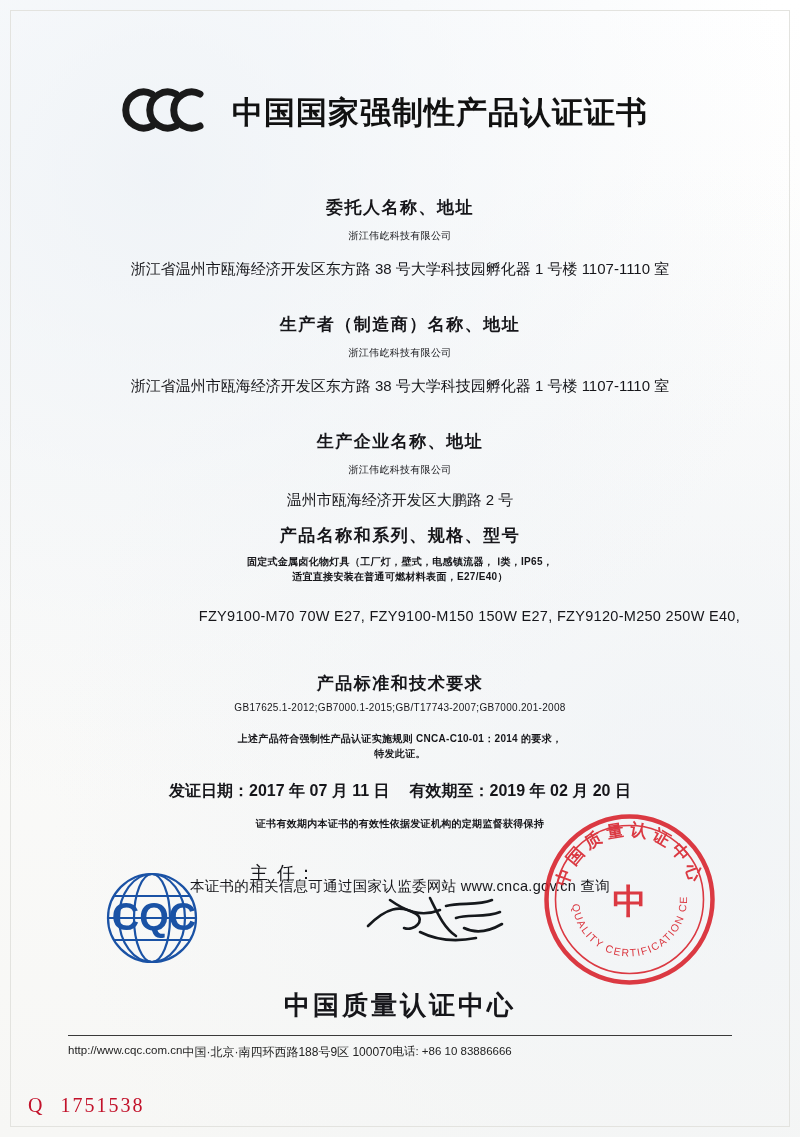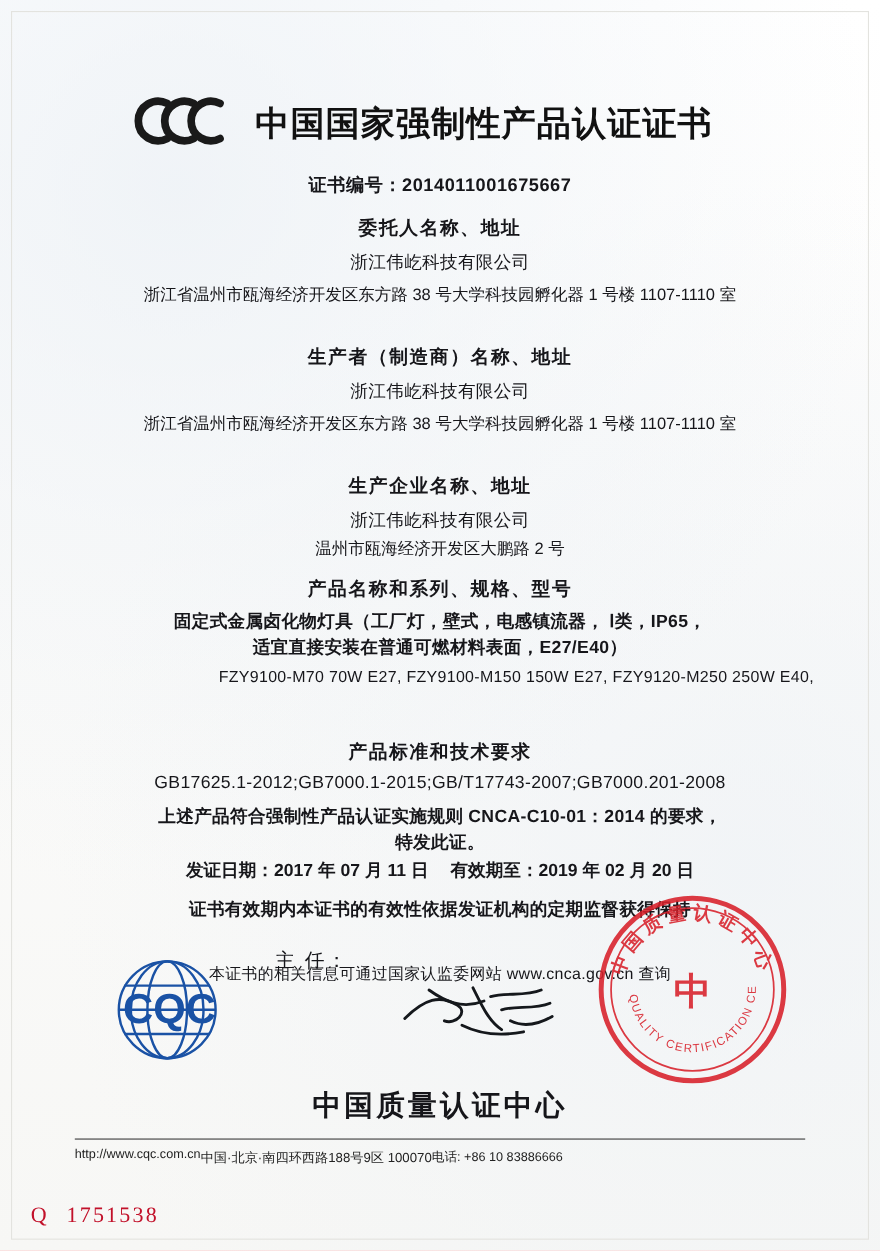--- a/index.html
+++ b/index.html
@@ -72,21 +72,21 @@
     left: 60px;
     right: 60px;
     text-align: center;
   }
   .sect-title {
     font-size: 17px;
     font-weight: bold;
     letter-spacing: 1.5px;
   }
   .line {
-    font-size: 16px;
+    font-size: 10px;
     letter-spacing: 0.3px;
     line-height: 1.5;
   }
   .line.small {
     font-size: 14.5px;
   }
   .line.bold {
     font-weight: bold;
   }
   .addr {
@@ -216,21 +216,20 @@
       <g fill="none" stroke="#1a1a1a" stroke-width="7">
         <path d="M34 12 A18 18 0 1 0 34 44" stroke-linecap="round"></path>
         <path d="M58 12 A18 18 0 1 0 58 44" stroke-linecap="round"></path>
         <path d="M82 12 A18 18 0 1 0 82 44" stroke-linecap="round"></path>
       </g>
     </svg>
   </div>
 
   <div class="main-title">中国国家强制性产品认证证书</div>
 
-  <div class="cert-no">证书编号：2014011001675667</div>
 
   <div class="block sect-title" id="b-client-title">委托人名称、地址</div>
   <div class="block line" id="b-client-name">浙江伟屹科技有限公司</div>
   <div class="block addr" id="b-client-addr">浙江省温州市瓯海经济开发区东方路 38 号大学科技园孵化器 1 号楼 1107-1110 室</div>
 
   <div class="block sect-title" id="b-maker-title">生产者（制造商）名称、地址</div>
   <div class="block line" id="b-maker-name">浙江伟屹科技有限公司</div>
   <div class="block addr" id="b-maker-addr">浙江省温州市瓯海经济开发区东方路 38 号大学科技园孵化器 1 号楼 1107-1110 室</div>
 
   <div class="block sect-title" id="b-factory-title">生产企业名称、地址</div>

